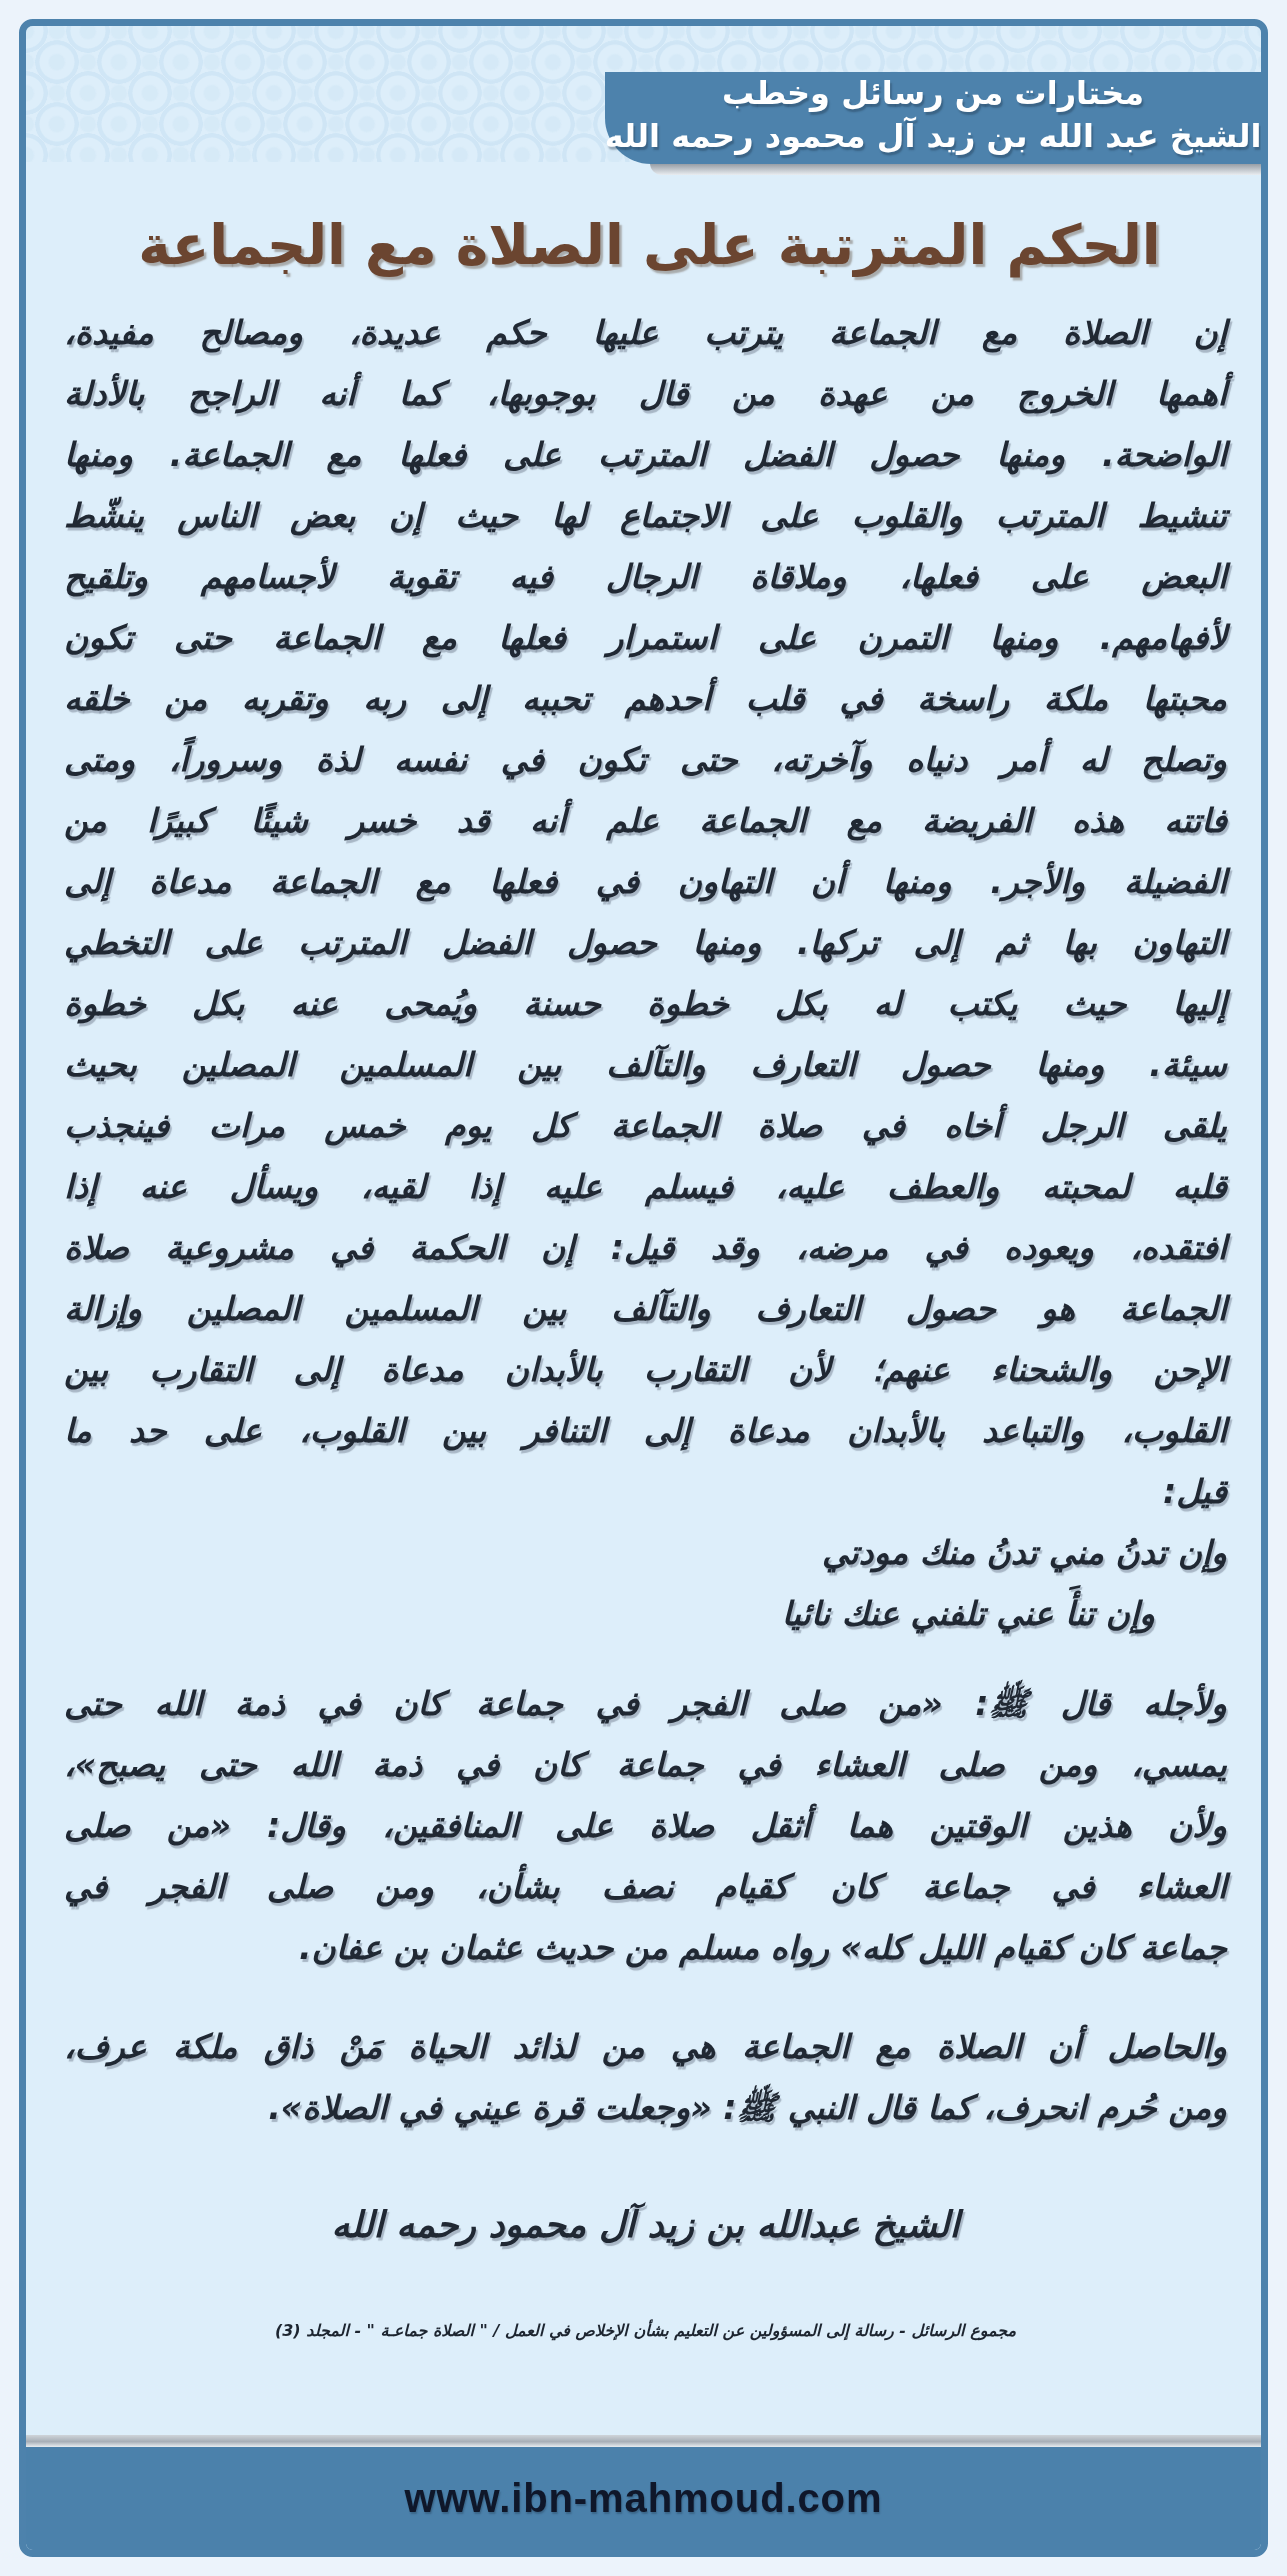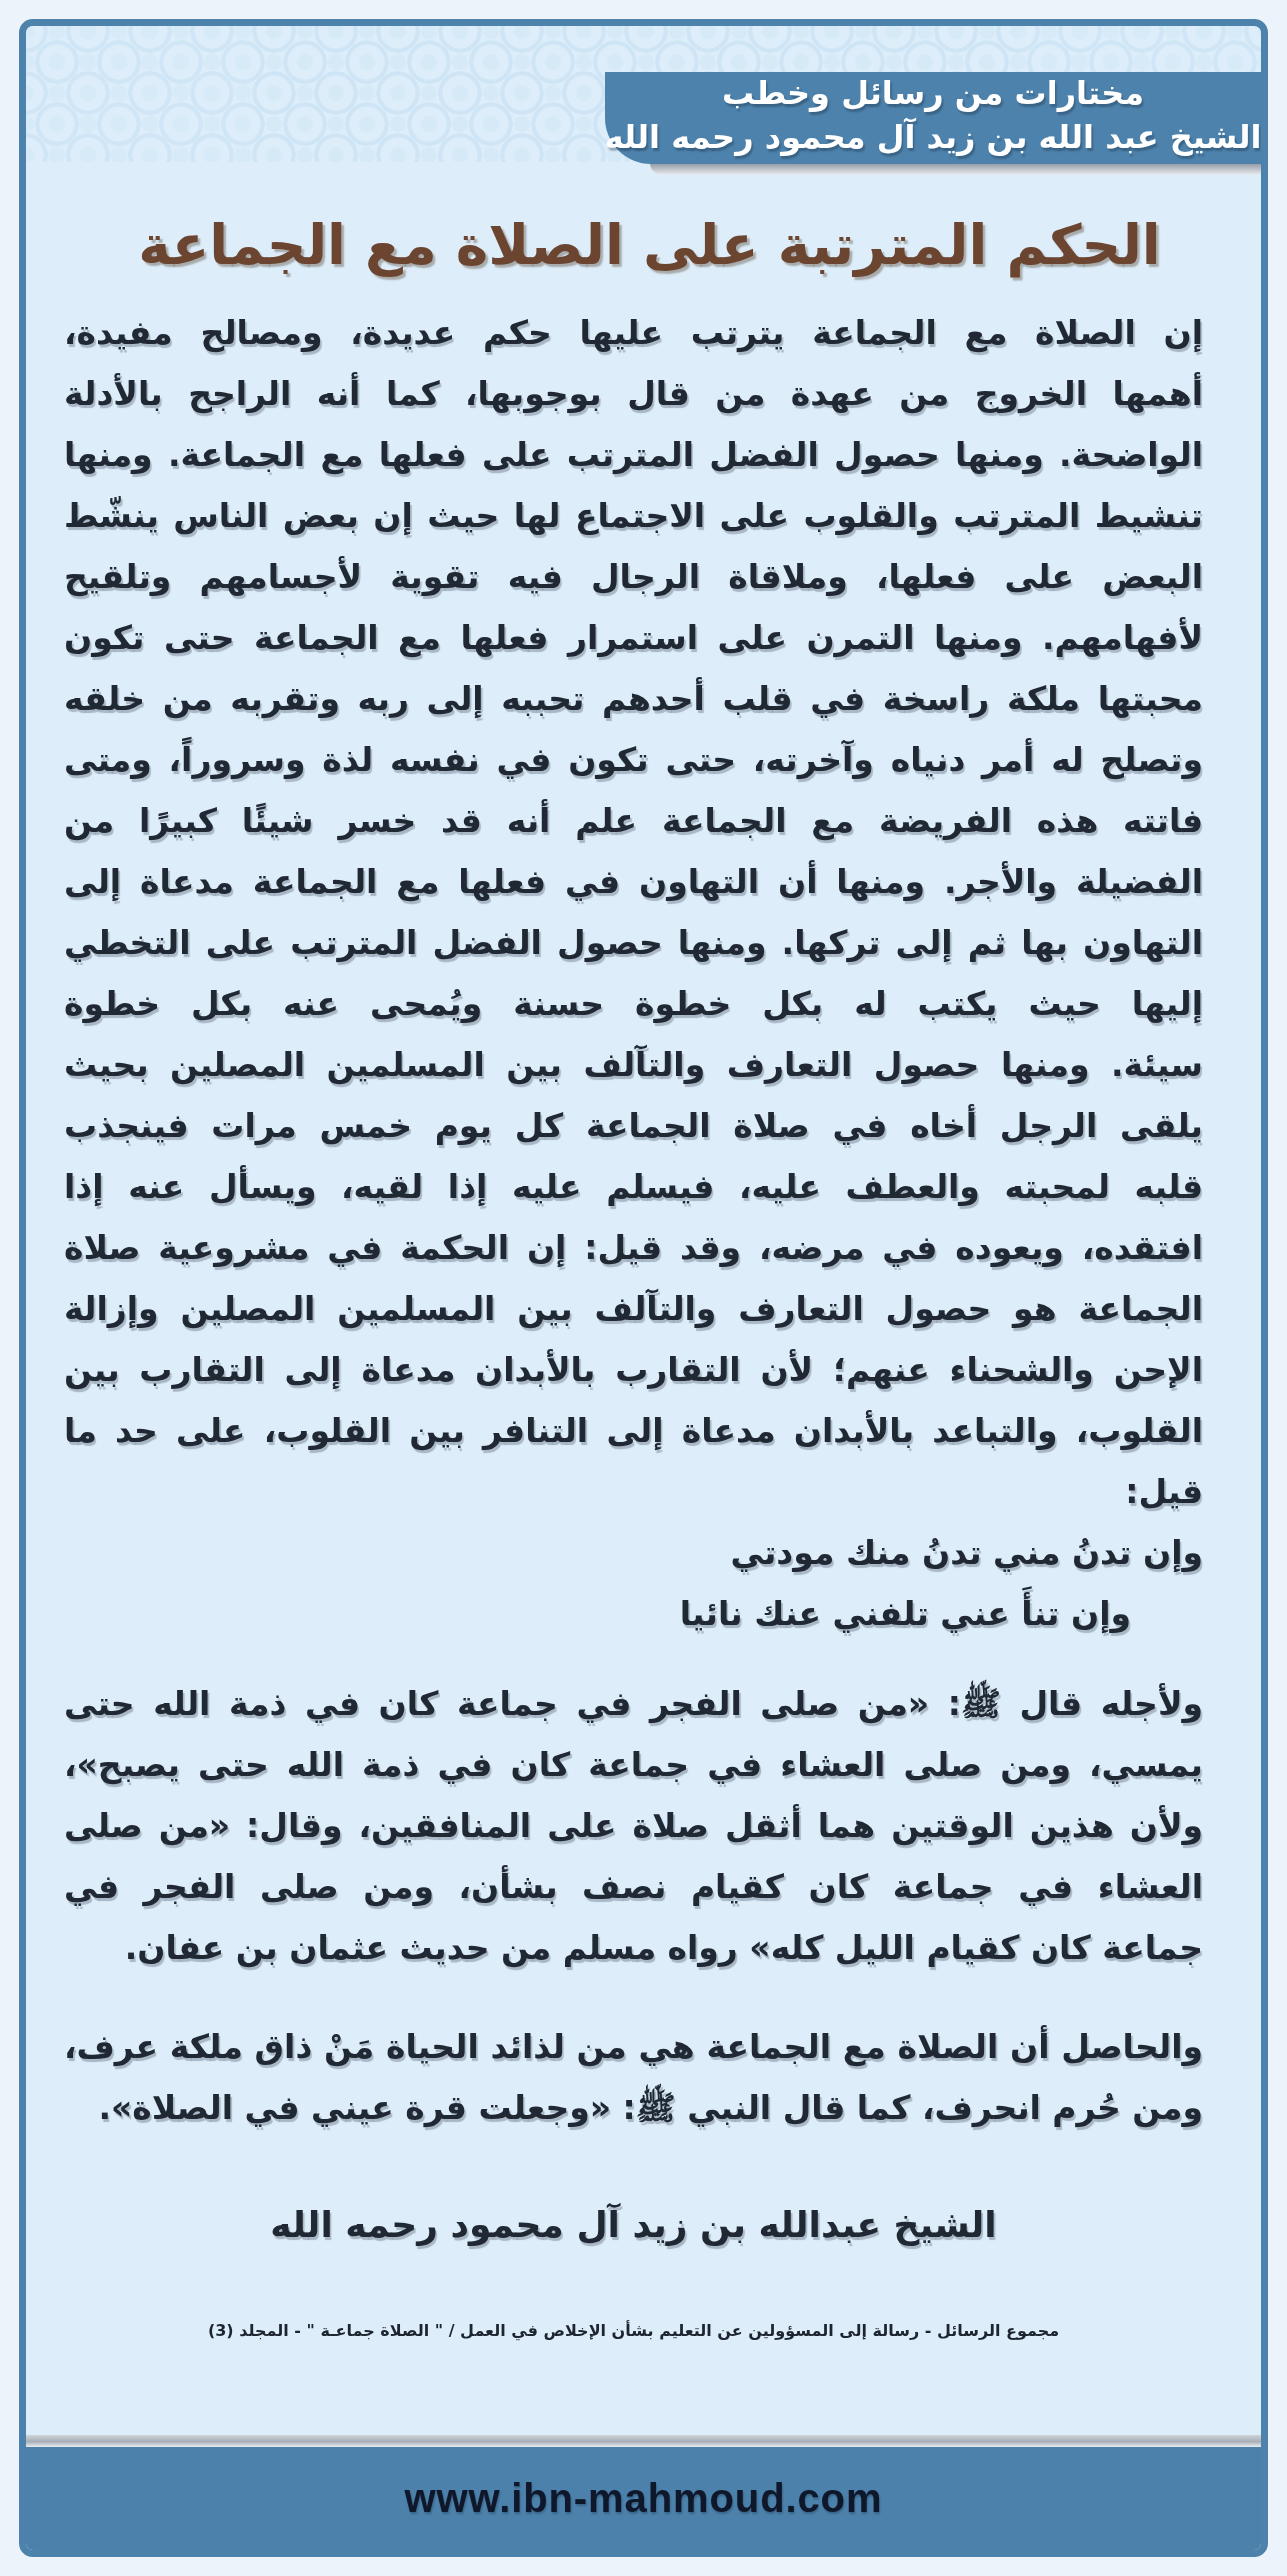--- a/index.html
+++ b/index.html
@@ -31,21 +31,21 @@
   }
   .badge-shadow {
     position:absolute; top:137px; right:0; width:611px; height:12px;
     background:linear-gradient(to bottom,#8f979f,#e9edf1);
     border-bottom-left-radius:13.7px;
   }
   .badge {
     position:absolute; top:46px; right:0; width:656px; height:92px;
     background:#4d82ac;
     border-bottom-left-radius:46px;
-    display:flex; flex-direction:column; justify-content:space-between; align-items:center;
+    display:flex; flex-direction:column; justify-content:flex-start; align-items:center;
     padding-bottom:5.1px;
   }
   .badge-line {
     color:#ffffff; font-weight:bold; font-size:32px; line-height:43px;
     text-shadow:1.7px 2.6px 1.7px rgba(25,45,65,.35);
     white-space:nowrap;
   }
   
   .title {
     flex:none;
@@ -53,23 +53,23 @@
     color:#6b4530;
     font-size:55px; font-weight:bold;
     line-height:89px;
     margin-top:13.7px;
     text-shadow:2.6px 3.4px 1.7px rgba(70,45,25,.35);
     margin-left:12px;
   }
   
   .content {
     flex:none;
-    padding:12px 58px 0 38px;
+    padding:12px 34px 0 38px;
     color:#202833;
-    font-size:33px; font-weight:bold;
+    font-size:33px; font-weight:bold;font-style:italic;
   }
   .jline, .pline {
     line-height:61px;
     text-shadow:1.7px 2.6px 0.9px rgba(125,138,155,.55);
   }
   .jline { text-align:justify; text-align-last:justify; }
   .jblock .jline:last-child { text-align-last:right; }
   .pline { text-align:right; }
   .poem .pline:nth-child(2) { padding-right:72px; }
   .hadith  { margin-top:29px; }

